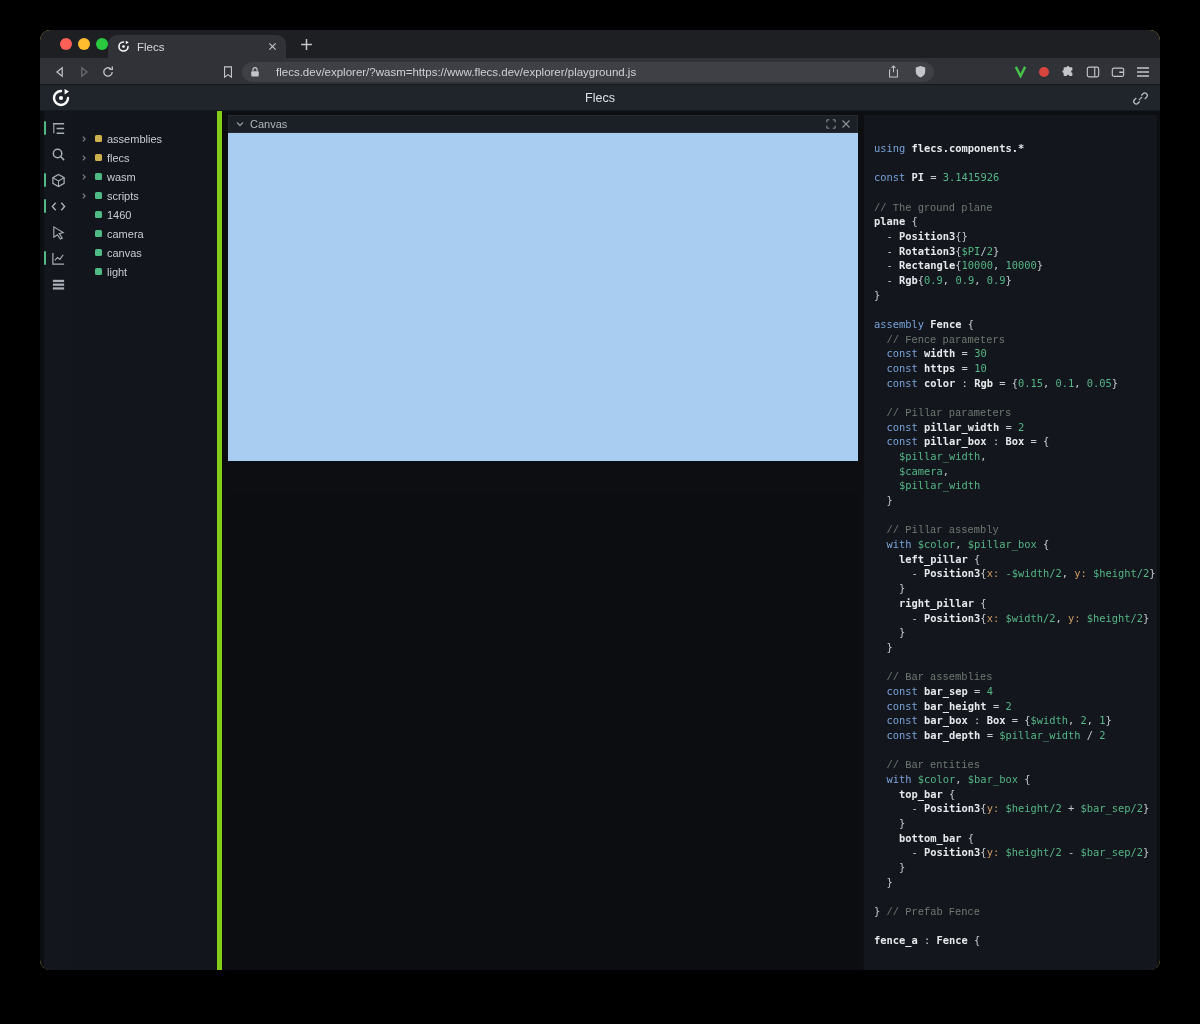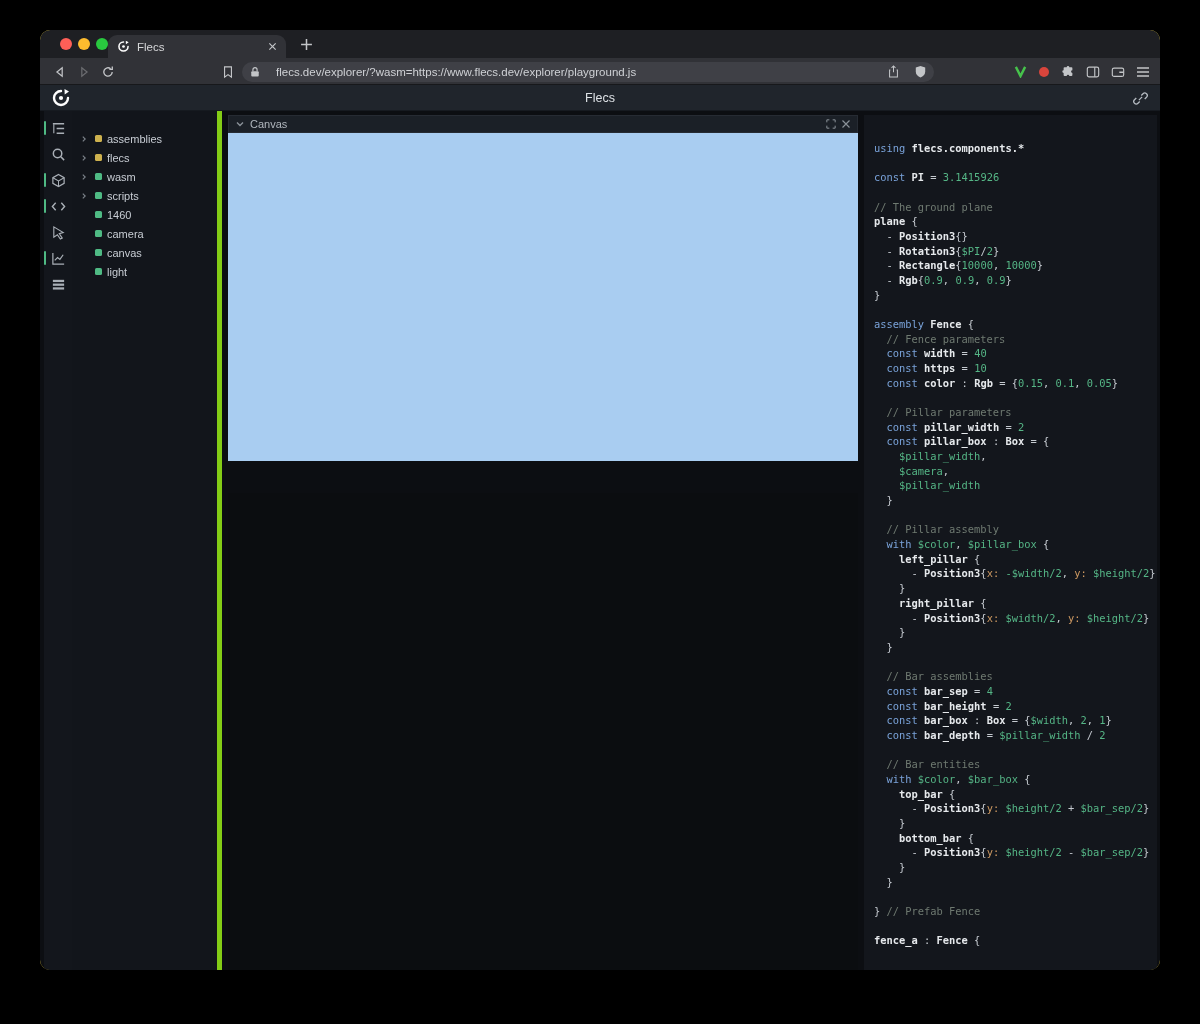--- a/index.html
+++ b/index.html
@@ -63,21 +63,21 @@
   .canvas-body { position:absolute; left:0; right:0; top:18px; height:328px; }
   .search-header { top:380px; }
   .search-body { position:absolute; left:0; right:0; top:378px; bottom:0; background:#0b0d10; }
 
   .editorpanel { position:absolute; left:824px; top:4px; width:293px; bottom:0; background:#13161c; }
   .editor-header { top:0; }
   .editor-code { position:absolute; left:0; right:0; top:18px; bottom:0; overflow:hidden;
                  padding:8px 0 16px 10px; font-family:"DejaVu Sans Mono",monospace; font-size:10.4px; }
   .cl { height:14.68px; line-height:14.68px; white-space:pre; }
   .tok-k{color:#7aa3da;} .tok-n{color:#e6e9ec;font-weight:bold;} .tok-t{color:#c6cbd1;}
-  .tok-num{color:#55b686;text-align:right;} .tok-v{color:#55b686;} .tok-m{color:#cf9a62;} .tok-c{color:#6f7a71;}
+  .tok-num{color:#55b686;text-align:right;} .tok-v{color:#55b686;} .tok-m{color:#cf9a62;} .tok-c{color:#6f7a71;font-family:Liberation Mono, monospace;}
 
   .error-bar { position:absolute; left:1px; right:1px; bottom:6px; height:22px; background:#452a2d; border-radius:2px;
                display:flex; align-items:center; padding:0 8px; gap:7px; }
   .error-text { color:#ddc1c1; font-size:10.5px; }
   .info-ic { color:#ddc1c1; display:inline-flex; }
   .info-ic svg { width:12px; height:12px; }
 </style>
 </head>
 <body>
 
@@ -390,21 +390,21 @@
           <div class="cl"><span class="tok-c">// The ground plane</span></div>
           <div class="cl"><span class="tok-n">plane</span><span class="tok-t"> {</span></div>
           <div class="cl"><span class="tok-t">  - </span><span class="tok-n">Position3</span><span class="tok-t">{}</span></div>
           <div class="cl"><span class="tok-t">  - </span><span class="tok-n">Rotation3</span><span class="tok-t">{</span><span class="tok-v">$PI</span><span class="tok-t">/</span><span class="tok-num">2</span><span class="tok-t">}</span></div>
           <div class="cl"><span class="tok-t">  - </span><span class="tok-n">Rectangle</span><span class="tok-t">{</span><span class="tok-num">10000</span><span class="tok-t">, </span><span class="tok-num">10000</span><span class="tok-t">}</span></div>
           <div class="cl"><span class="tok-t">  - </span><span class="tok-n">Rgb</span><span class="tok-t">{</span><span class="tok-num">0.9</span><span class="tok-t">, </span><span class="tok-num">0.9</span><span class="tok-t">, </span><span class="tok-num">0.9</span><span class="tok-t">}</span></div>
           <div class="cl"><span class="tok-t">}</span></div>
           <div class="cl">&nbsp;</div>
           <div class="cl"><span class="tok-k">assembly </span><span class="tok-n">Fence</span><span class="tok-t"> {</span></div>
           <div class="cl"><span class="tok-c">  // Fence parameters</span></div>
-          <div class="cl"><span class="tok-t">  </span><span class="tok-k">const </span><span class="tok-n">width</span><span class="tok-t"> = </span><span class="tok-num">40</span></div>
+          <div class="cl"><span class="tok-t">  </span><span class="tok-k">const </span><span class="tok-n">width</span><span class="tok-t"> = </span><span class="tok-num">30</span></div>
           <div class="cl"><span class="tok-t">  </span><span class="tok-k">const </span><span class="tok-n">https</span><span class="tok-t"> = </span><span class="tok-num">10</span></div>
           <div class="cl"><span class="tok-t">  </span><span class="tok-k">const </span><span class="tok-n">color</span><span class="tok-t"> : </span><span class="tok-n">Rgb</span><span class="tok-t"> = {</span><span class="tok-num">0.15</span><span class="tok-t">, </span><span class="tok-num">0.1</span><span class="tok-t">, </span><span class="tok-num">0.05</span><span class="tok-t">}</span></div>
           <div class="cl">&nbsp;</div>
           <div class="cl"><span class="tok-c">  // Pillar parameters</span></div>
           <div class="cl"><span class="tok-t">  </span><span class="tok-k">const </span><span class="tok-n">pillar_width</span><span class="tok-t"> = </span><span class="tok-num">2</span></div>
           <div class="cl"><span class="tok-t">  </span><span class="tok-k">const </span><span class="tok-n">pillar_box</span><span class="tok-t"> : </span><span class="tok-n">Box</span><span class="tok-t"> = {</span></div>
           <div class="cl"><span class="tok-t">    </span><span class="tok-v">$pillar_width</span><span class="tok-t">,</span></div>
           <div class="cl"><span class="tok-t">    </span><span class="tok-v">$camera</span><span class="tok-t">,</span></div>
           <div class="cl"><span class="tok-t">    </span><span class="tok-v">$pillar_width</span></div>
           <div class="cl"><span class="tok-t">  }</span></div>

